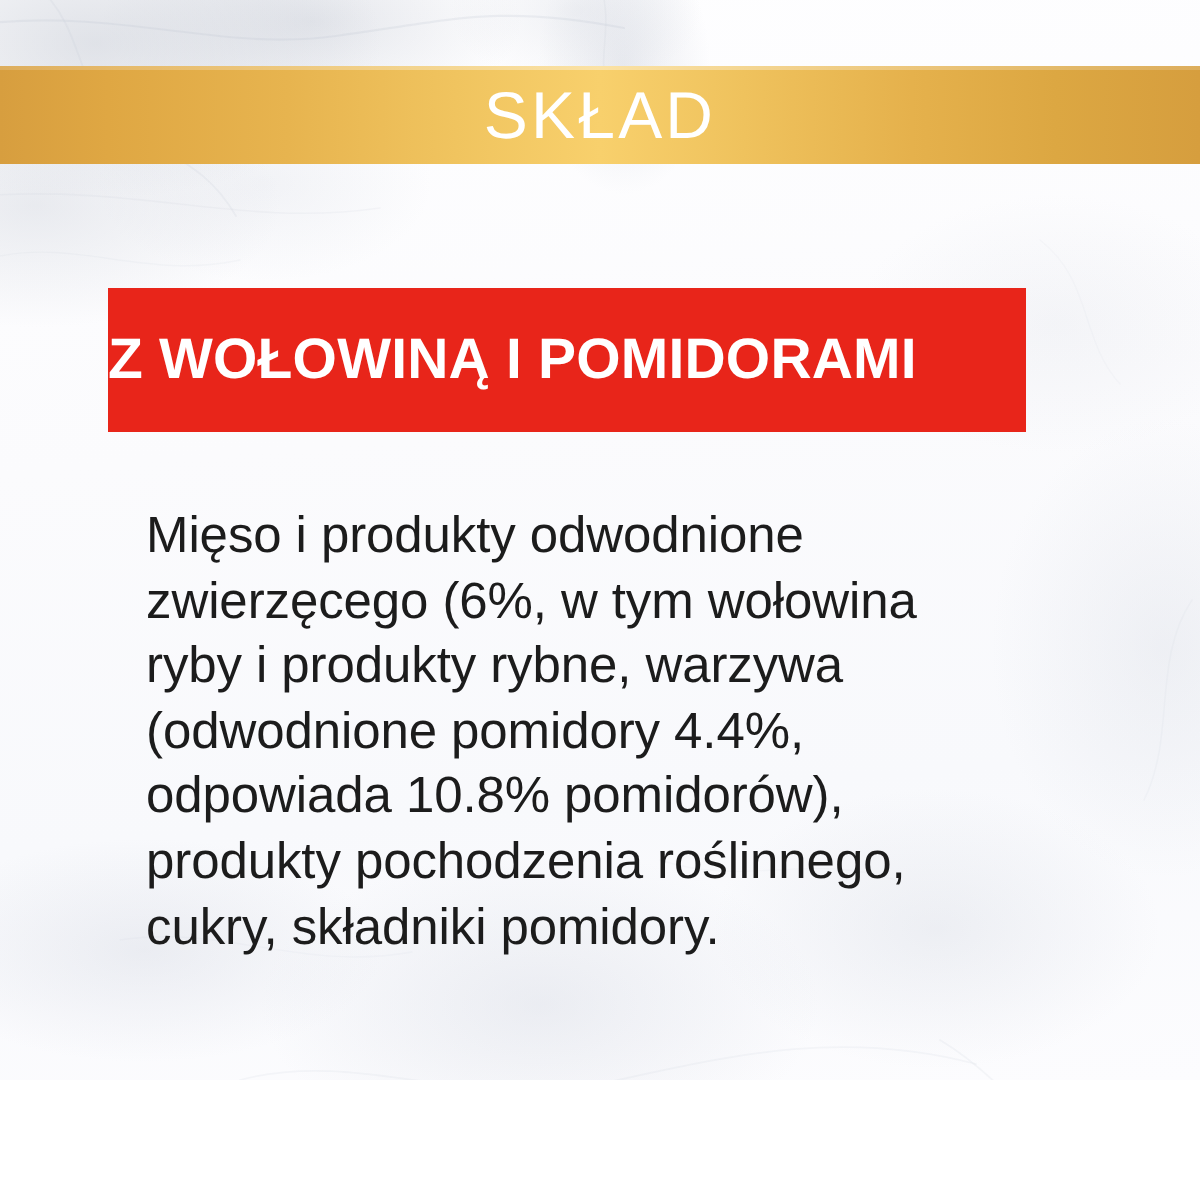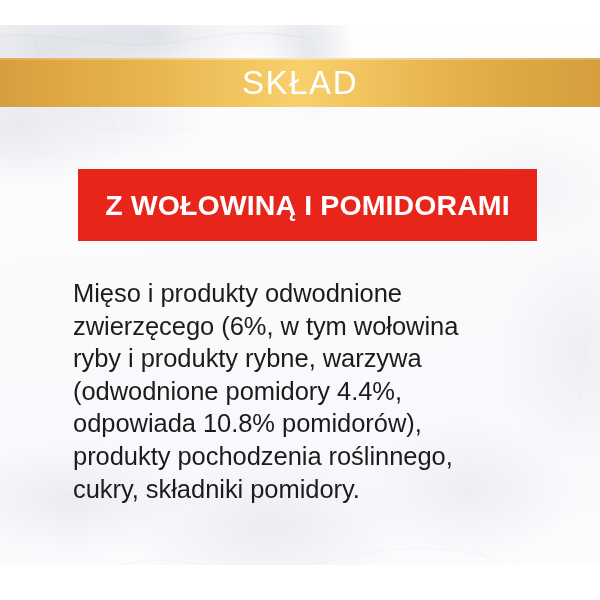--- a/index.html
+++ b/index.html
@@ -14,21 +14,20 @@
     font-family: "Liberation Sans", sans-serif;
     background: #ffffff;
   }
 
   #page {
     position: relative;
     width: 600px;
     height: 540px;
     overflow: hidden;
     background: #22c55e;
-    margin-top: 25px;
   }
 
   
   .marble-base {
     position: absolute;
     inset: 0;
     background:
       radial-gradient(ellipse 220px 120px at 8% 4%,  rgba(182,188,200,0.42) 0%, rgba(182,188,200,0) 65%),
       radial-gradient(ellipse 150px 70px  at 26% 2%, rgba(168,175,190,0.30) 0%, rgba(168,175,190,0) 70%),
       radial-gradient(ellipse 90px 55px   at 48% 1%, rgba(190,196,208,0.22) 0%, rgba(190,196,208,0) 70%),
@@ -91,28 +90,27 @@
     font-size: 33px;
     font-weight: 400;
     letter-spacing: 1.6px;
     line-height: 1;
     white-space: nowrap;
   }
 
   
   .red-banner {
     position: absolute;
-    left: 78px;
+    left: 54px;
     top: 144px;
     width: 459px;
     height: 72px;
     background: #e8251a;
     display: flex;
     align-items: center;
-    justify-content: center;
   }
 
   .red-banner-title {
     color: #ffffff;
     font-size: 28.5px;
     font-weight: 700;
     letter-spacing: 0.1px;
     line-height: 1;
     white-space: nowrap;
   }

